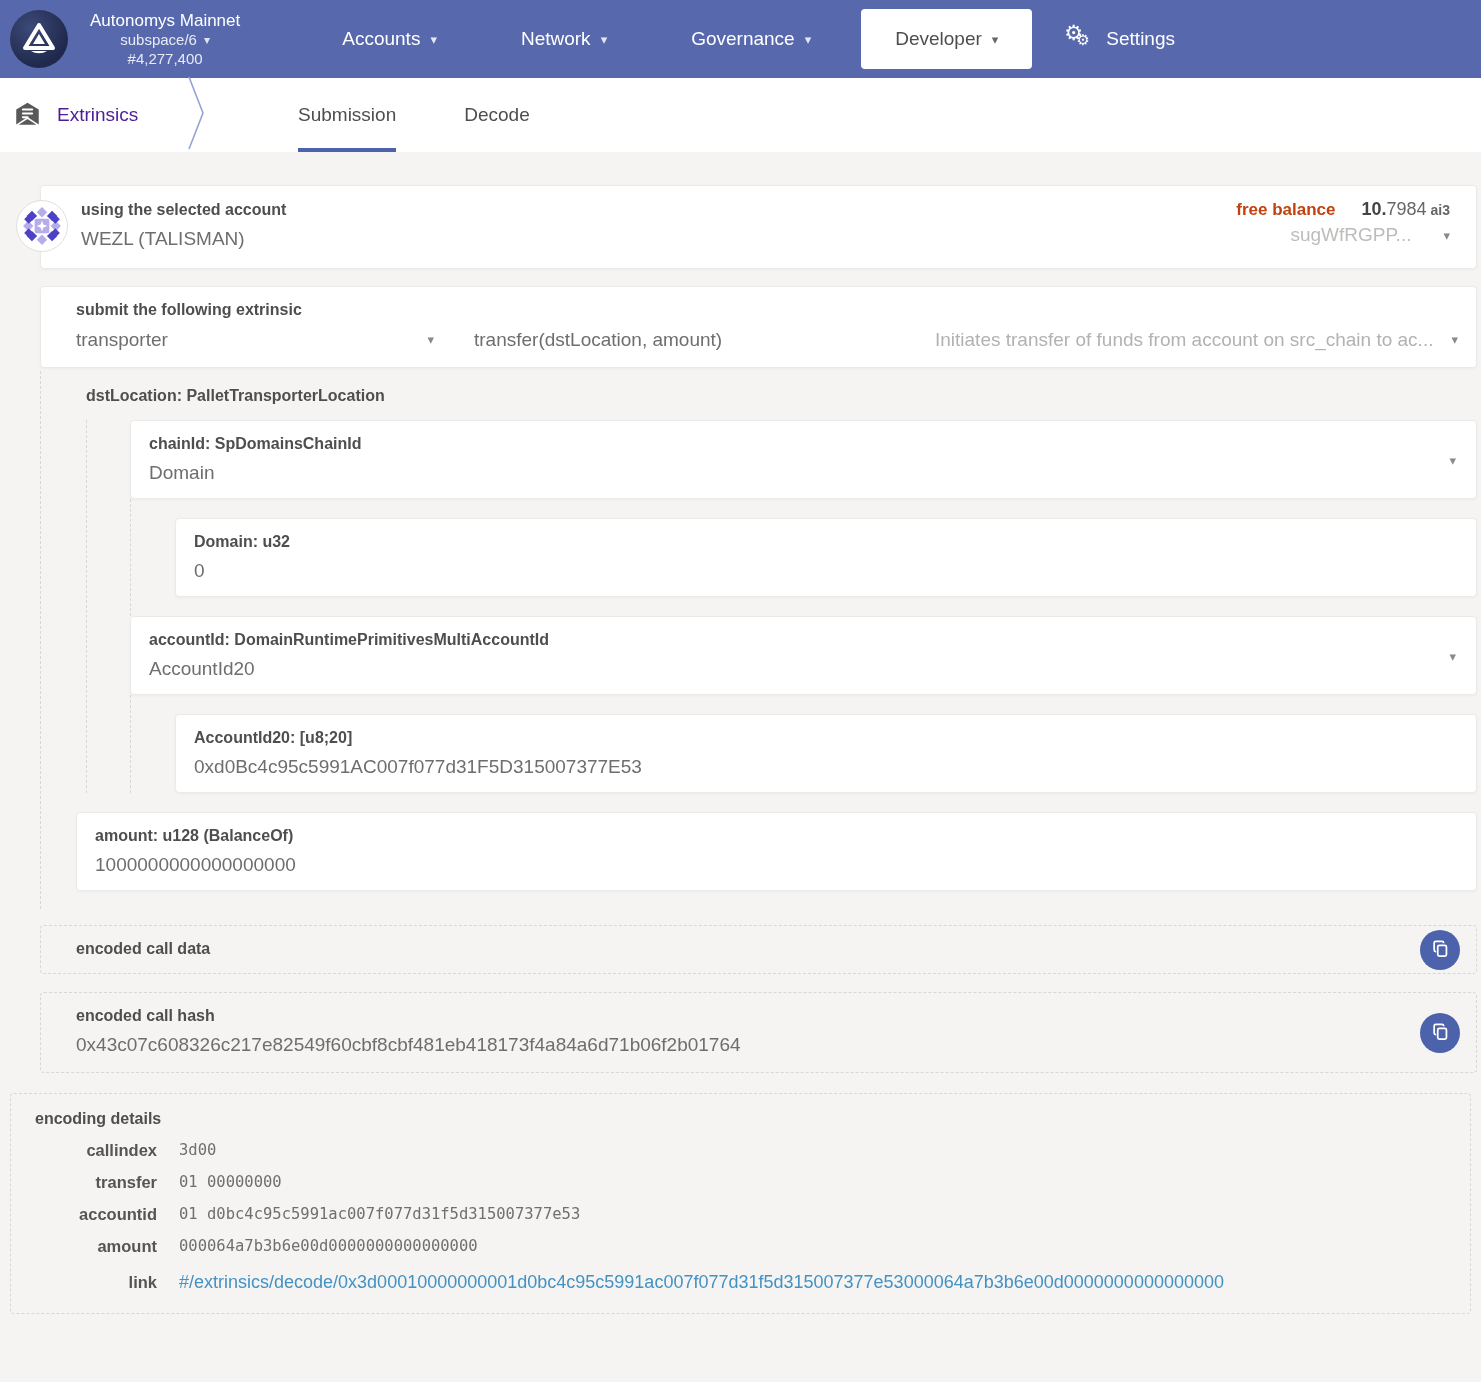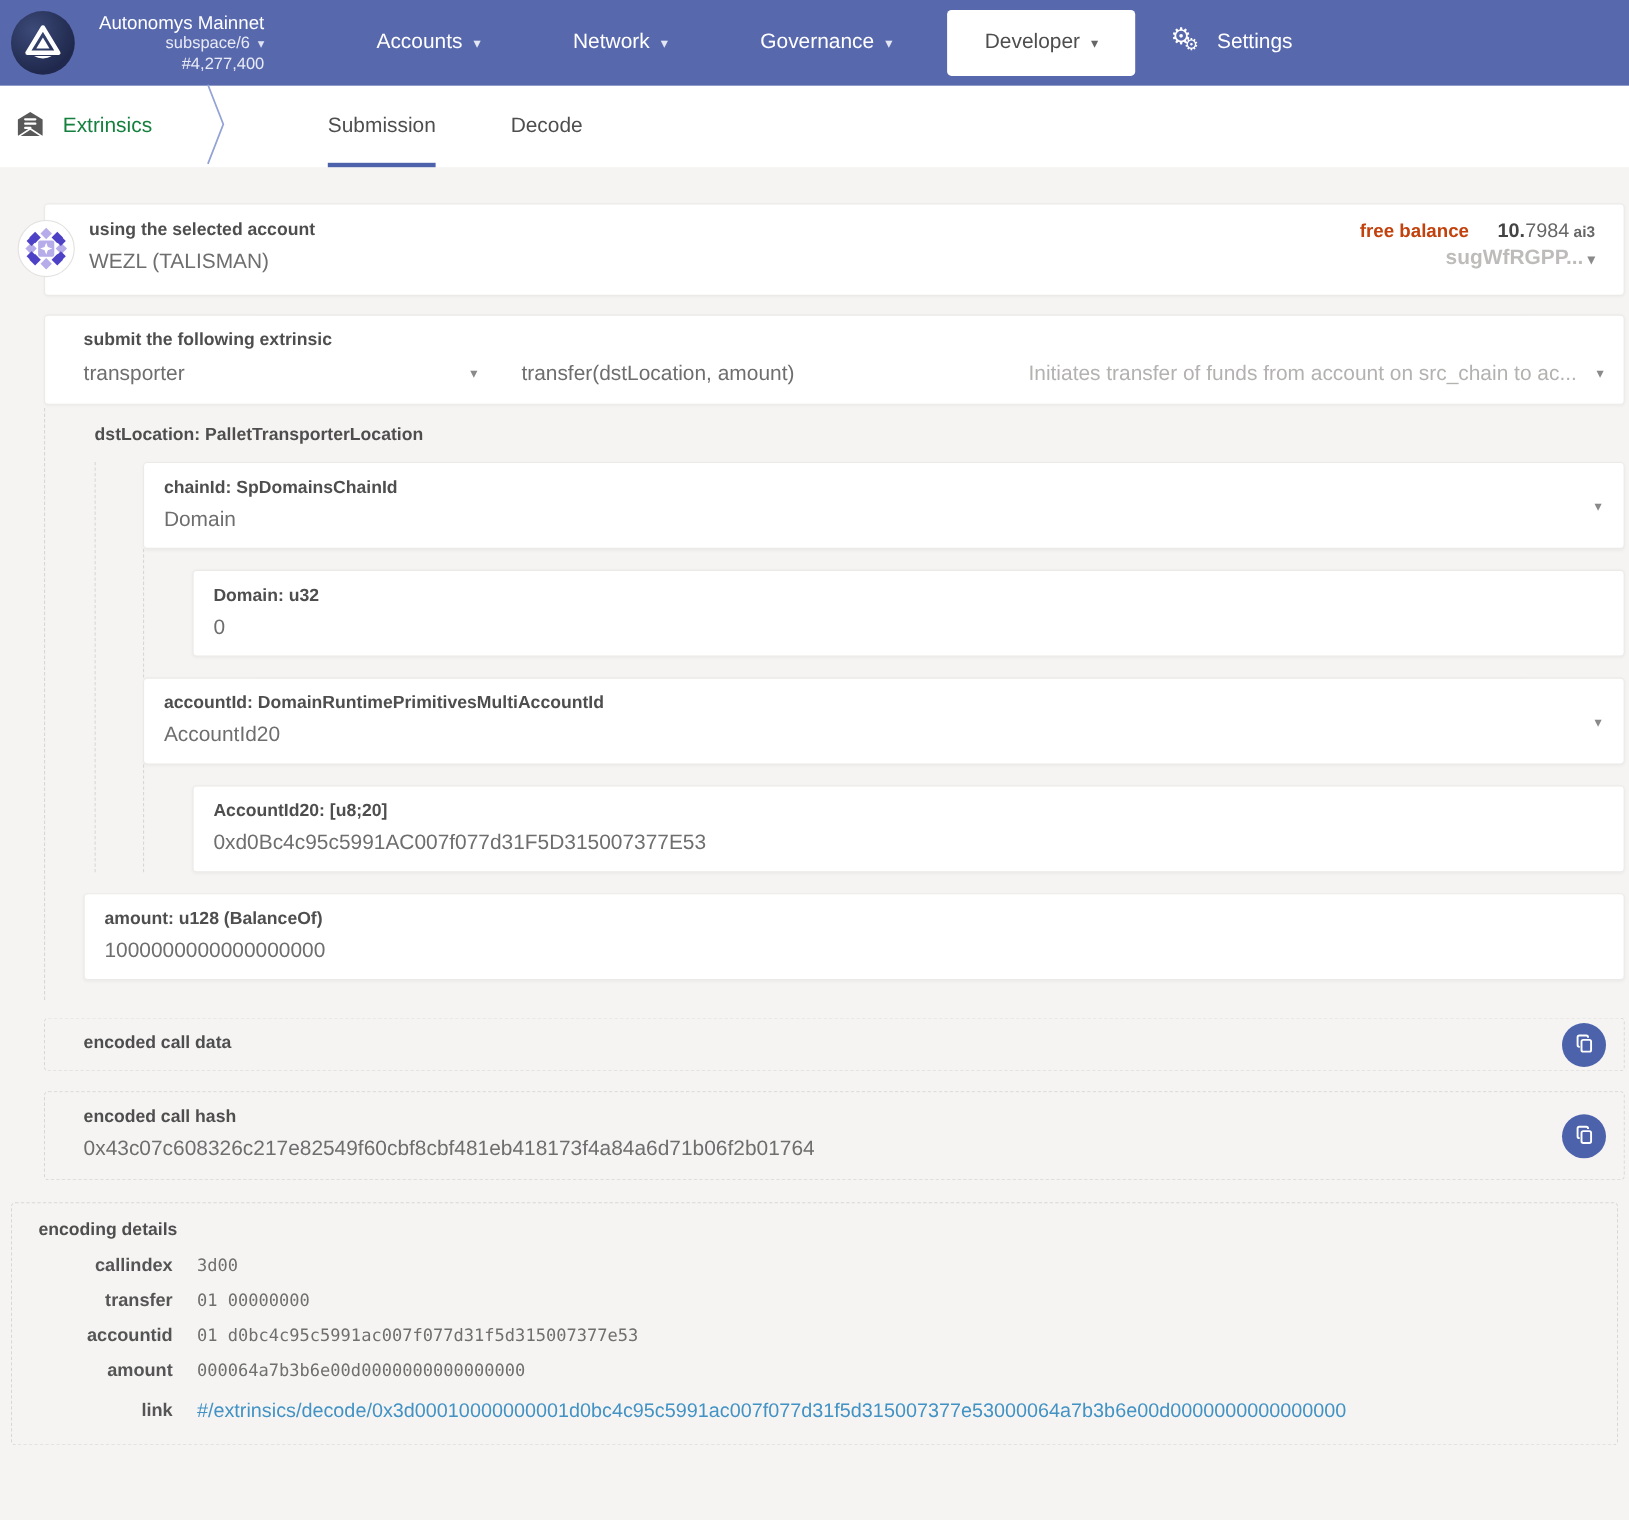--- a/index.html
+++ b/index.html
@@ -15,21 +15,21 @@
   .navbar {
     height:78px; background:#5768ad; display:flex; align-items:center;
     color:#fff; padding:0 16px 0 0; position:relative;
   }
   .logo-wrap { width:78px; display:flex; align-items:center; justify-content:center; }
   .logo-circle {
     width:58px; height:58px; border-radius:50%;
     background:radial-gradient(circle at 35% 30%, #3c4a78, #20294d 70%);
     display:flex; align-items:center; justify-content:center;
   }
-  .chain-block { display:flex; flex-direction:column; align-items:flex-end; margin-left:12px; line-height:1.25; }
+  .chain-block { display:flex; flex-direction:column; align-items:center; margin-left:12px; line-height:1.25; }
   .chain-name { font-size:17px; align-self:flex-start; }
   .chain-sub { font-size:15px; color:#e8ebf5; display:flex; align-items:center; gap:7px; }
   .chain-block .caret { font-size:12px; color:#dfe3f2; }
   .chain-best { font-size:15px; color:#e8ebf5; }
   .nav-menu { display:flex; align-items:center; margin-left:60px; gap:0; height:100%; }
   .nav-item {
     display:flex; align-items:center; gap:10px; font-size:19px; color:#fff;
     padding:0 42px; height:100%; cursor:pointer;
   }
   .nav-item .caret { font-size:13px; color:#e3e7f4; }
@@ -39,21 +39,21 @@
   }
   .nav-item.active .caret { color:#666; }
   .nav-item.settings { padding-left:24px; gap:12px; }
   .gear-stack { position:relative; width:30px; height:30px; }
   .gear-stack .g1 { position:absolute; left:0; top:-3px; font-size:21px; }
   .gear-stack .g2 { position:absolute; left:12px; top:7px; font-size:15px; }
 
   
   .tabbar { height:74px; background:#fff; display:flex; align-items:stretch; position:relative; }
   .section-head { display:flex; align-items:center; gap:16px; padding-left:14px; width:180px; }
-  .section-title { font-size:19px; color:#15803d; }
+  .section-title { font-size:19px; color:#4c1d95; }
   .crumb-chevron { margin:0 0 0 6px; align-self:center; }
   .tabs { display:flex; align-items:stretch; margin-left:58px; gap:0; }
   .tab { display:flex; align-items:center; padding:0 34px; font-size:19px; color:#4e4e4e; position:relative; cursor:pointer; }
   .tab.active::after {
     content:""; position:absolute; left:34px; right:34px; bottom:0; height:4px; background:#4c63ac;
   }
 
   
   .content { padding-top:33px; }
   .card { background:#fff; border:1px solid #ebeae8; border-radius:4px; box-shadow:0 1px 3px rgba(0,0,0,.04); }
@@ -67,21 +67,21 @@
   .identicon {
     position:absolute; left:-24px; top:15px; width:52px; height:52px; border-radius:50%;
     background:#fff; border:1px solid #e2e1df; display:flex; align-items:center; justify-content:center;
   }
   .acct-right { text-align:right; padding-right:8px; }
   .fb-line { font-size:17px; }
   .fb-label { font-weight:700; color:#c2410c; margin-right:26px; }
   .fb-bold { font-weight:700; color:#444; font-size:18px; }
   .fb-rest { color:#666; font-size:18px; }
   .fb-unit { color:#666; font-size:14px; font-weight:700; margin-left:4px; }
-  .addr-line { margin-top:4px; color:#bdbcba; font-size:19px; display:flex; justify-content:flex-end; align-items:center; gap:4px;font-weight:bold; }
+  .addr-line { margin-top:4px; color:#bdbcba; font-size:19px; display:flex; justify-content:flex-end; align-items:center; gap:32px; }
 
   
   .extrinsic-card { margin:17px 4px 0 40px; padding:12px 18px 14px 35px; }
   .ext-row { display:flex; align-items:center; margin-top:6px; }
   .pallet-select { width:358px; display:flex; align-items:center; justify-content:space-between; cursor:pointer; }
   .method-select { flex:1; display:flex; align-items:center; cursor:pointer; }
   .method-name { margin-left:40px; }
   .method-desc { margin-left:auto; color:#b3b2b0; font-size:19px; }
   .method-select .caret-gray, .pallet-select .caret-gray { margin-left:18px; }
 

